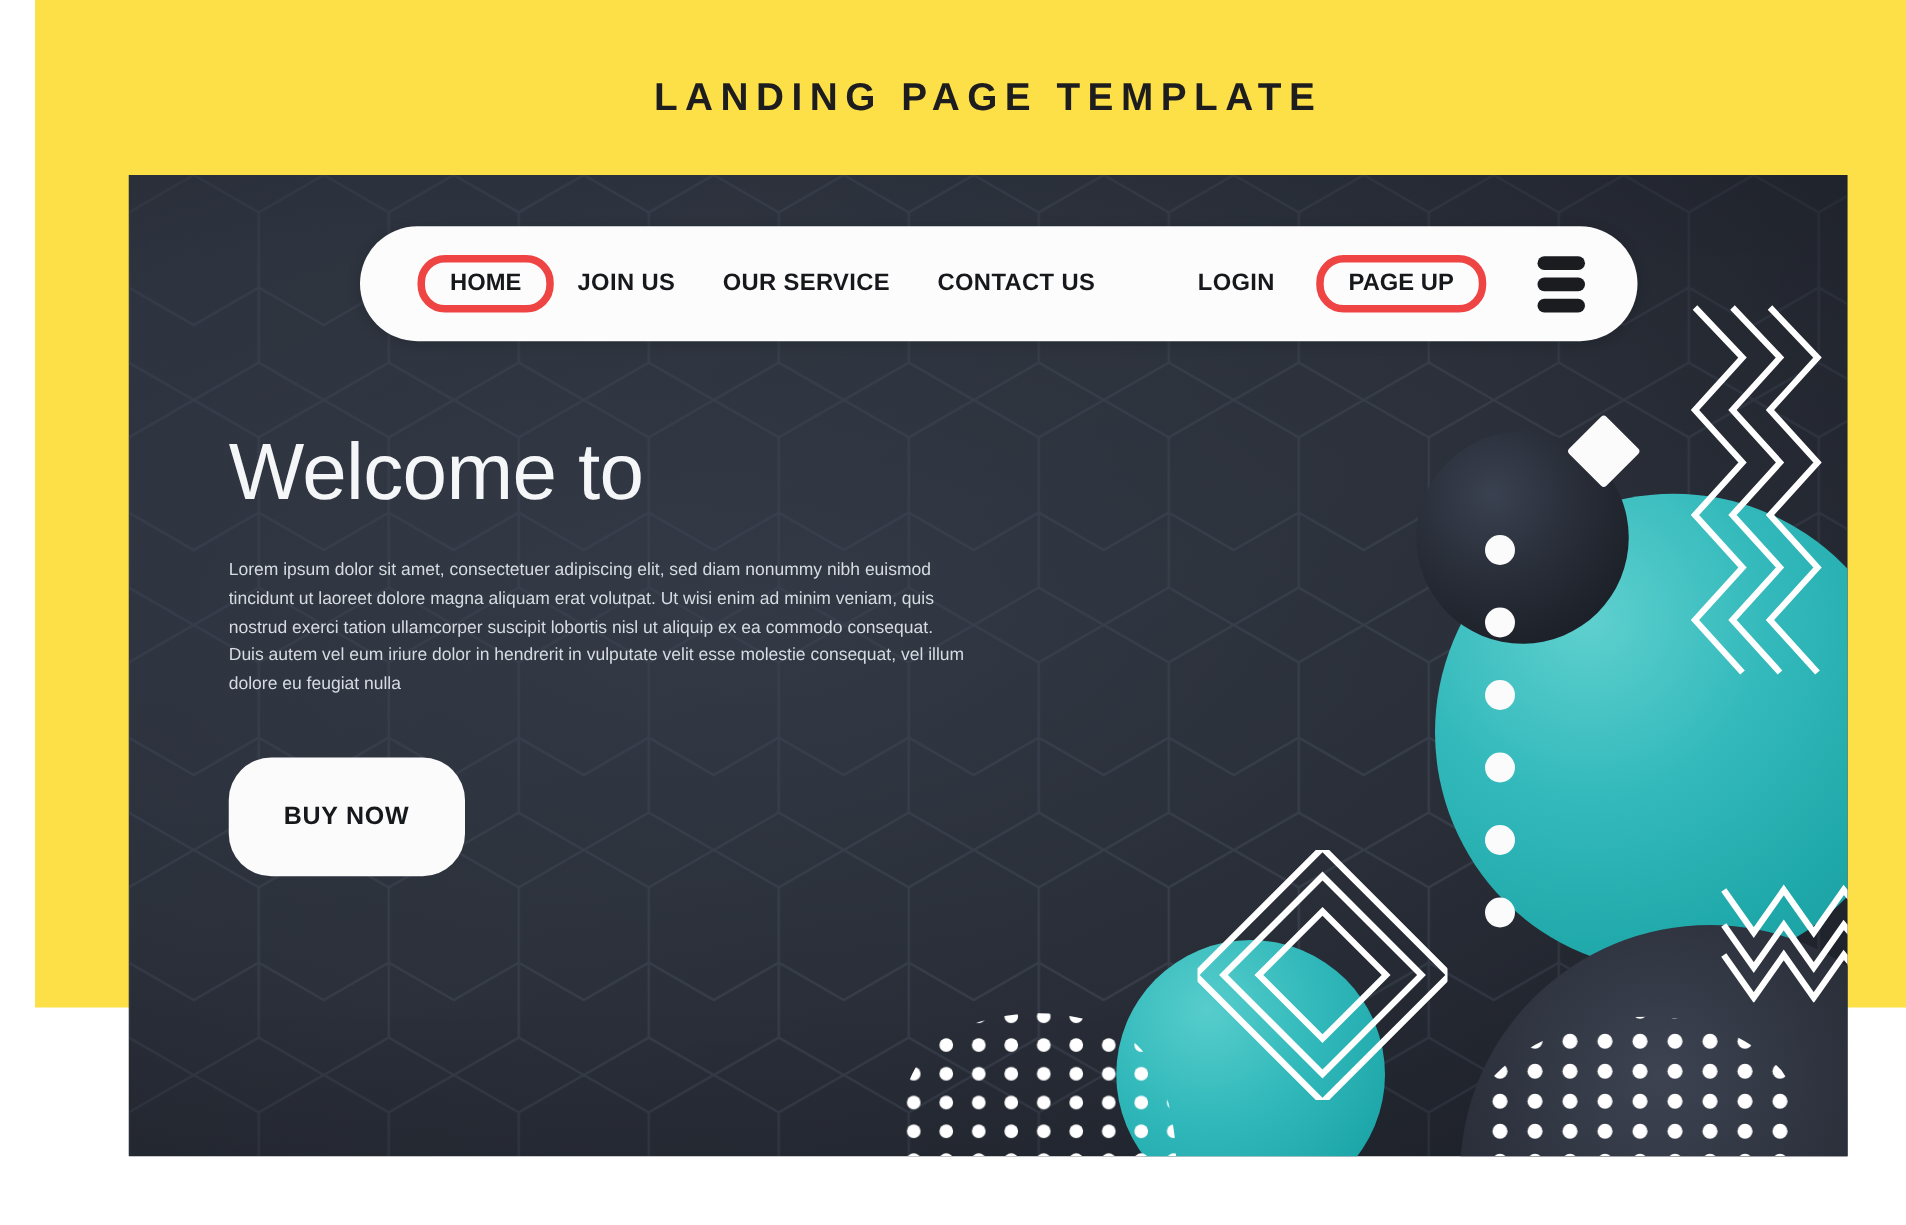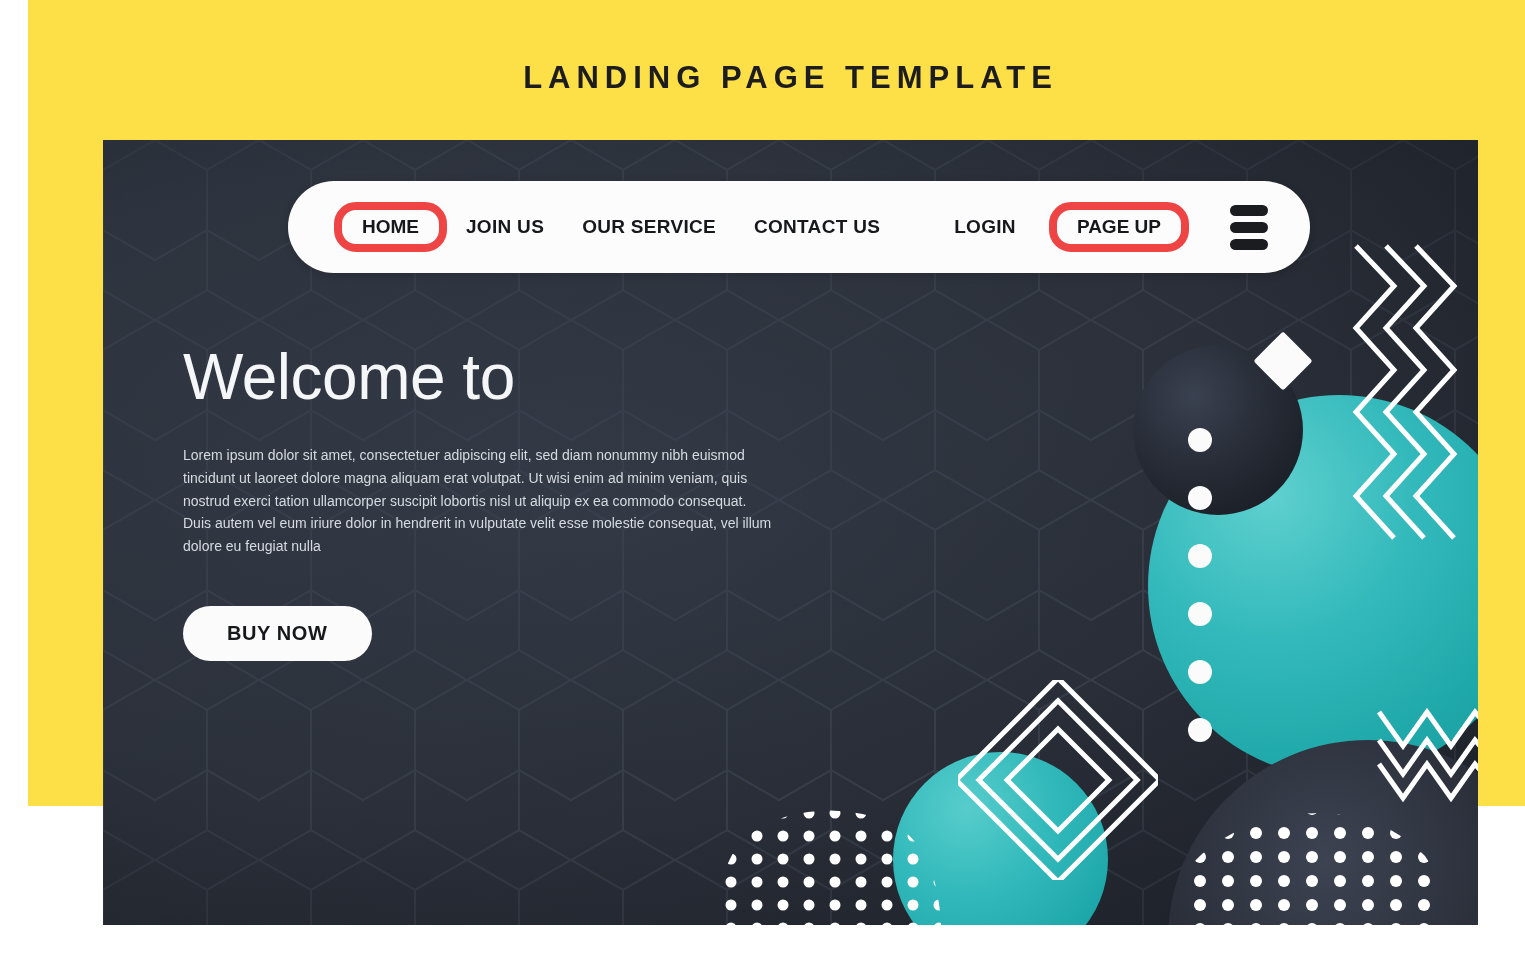--- a/index.html
+++ b/index.html
@@ -67,21 +67,21 @@
     font-size:19px;
     font-weight:bold;
     color:#17181c;
     letter-spacing:.3px;
     white-space:nowrap;
     cursor:pointer;
     font-family:"Liberation Sans", sans-serif;
   }
   .nav-pad{ padding:0 19px; }
   .nav-pill{
-    border:8px solid #ef4444;
+    border:6px solid #ef4444;
     border-radius:22px;
     padding:7px 20px 8px 20px;
     font-size:19px;
     font-weight:bold;
     color:#17181c;
     white-space:nowrap;
     cursor:pointer;
     line-height:1;
     font-family:"Liberation Sans", sans-serif;
   }
@@ -139,21 +139,21 @@
   .cta{
     margin-top:48px;
     display:inline-block;
     background:#fbfbfb;
     color:#17181c;
     font-size:20px;
     font-weight:bold;
     letter-spacing:.6px;
     border:none;
     border-radius:34px;
-    padding:16px 44px;
+    padding:36px 44px;
     cursor:pointer;
     font-family:"Liberation Sans", sans-serif;
   }
 
   
   .deco{ position:absolute; inset:0; z-index:20; pointer-events:none; }
   .deco-front{ position:absolute; inset:0; z-index:35; pointer-events:none; }
 
   .sphere{ position:absolute; border-radius:50%; }
 

